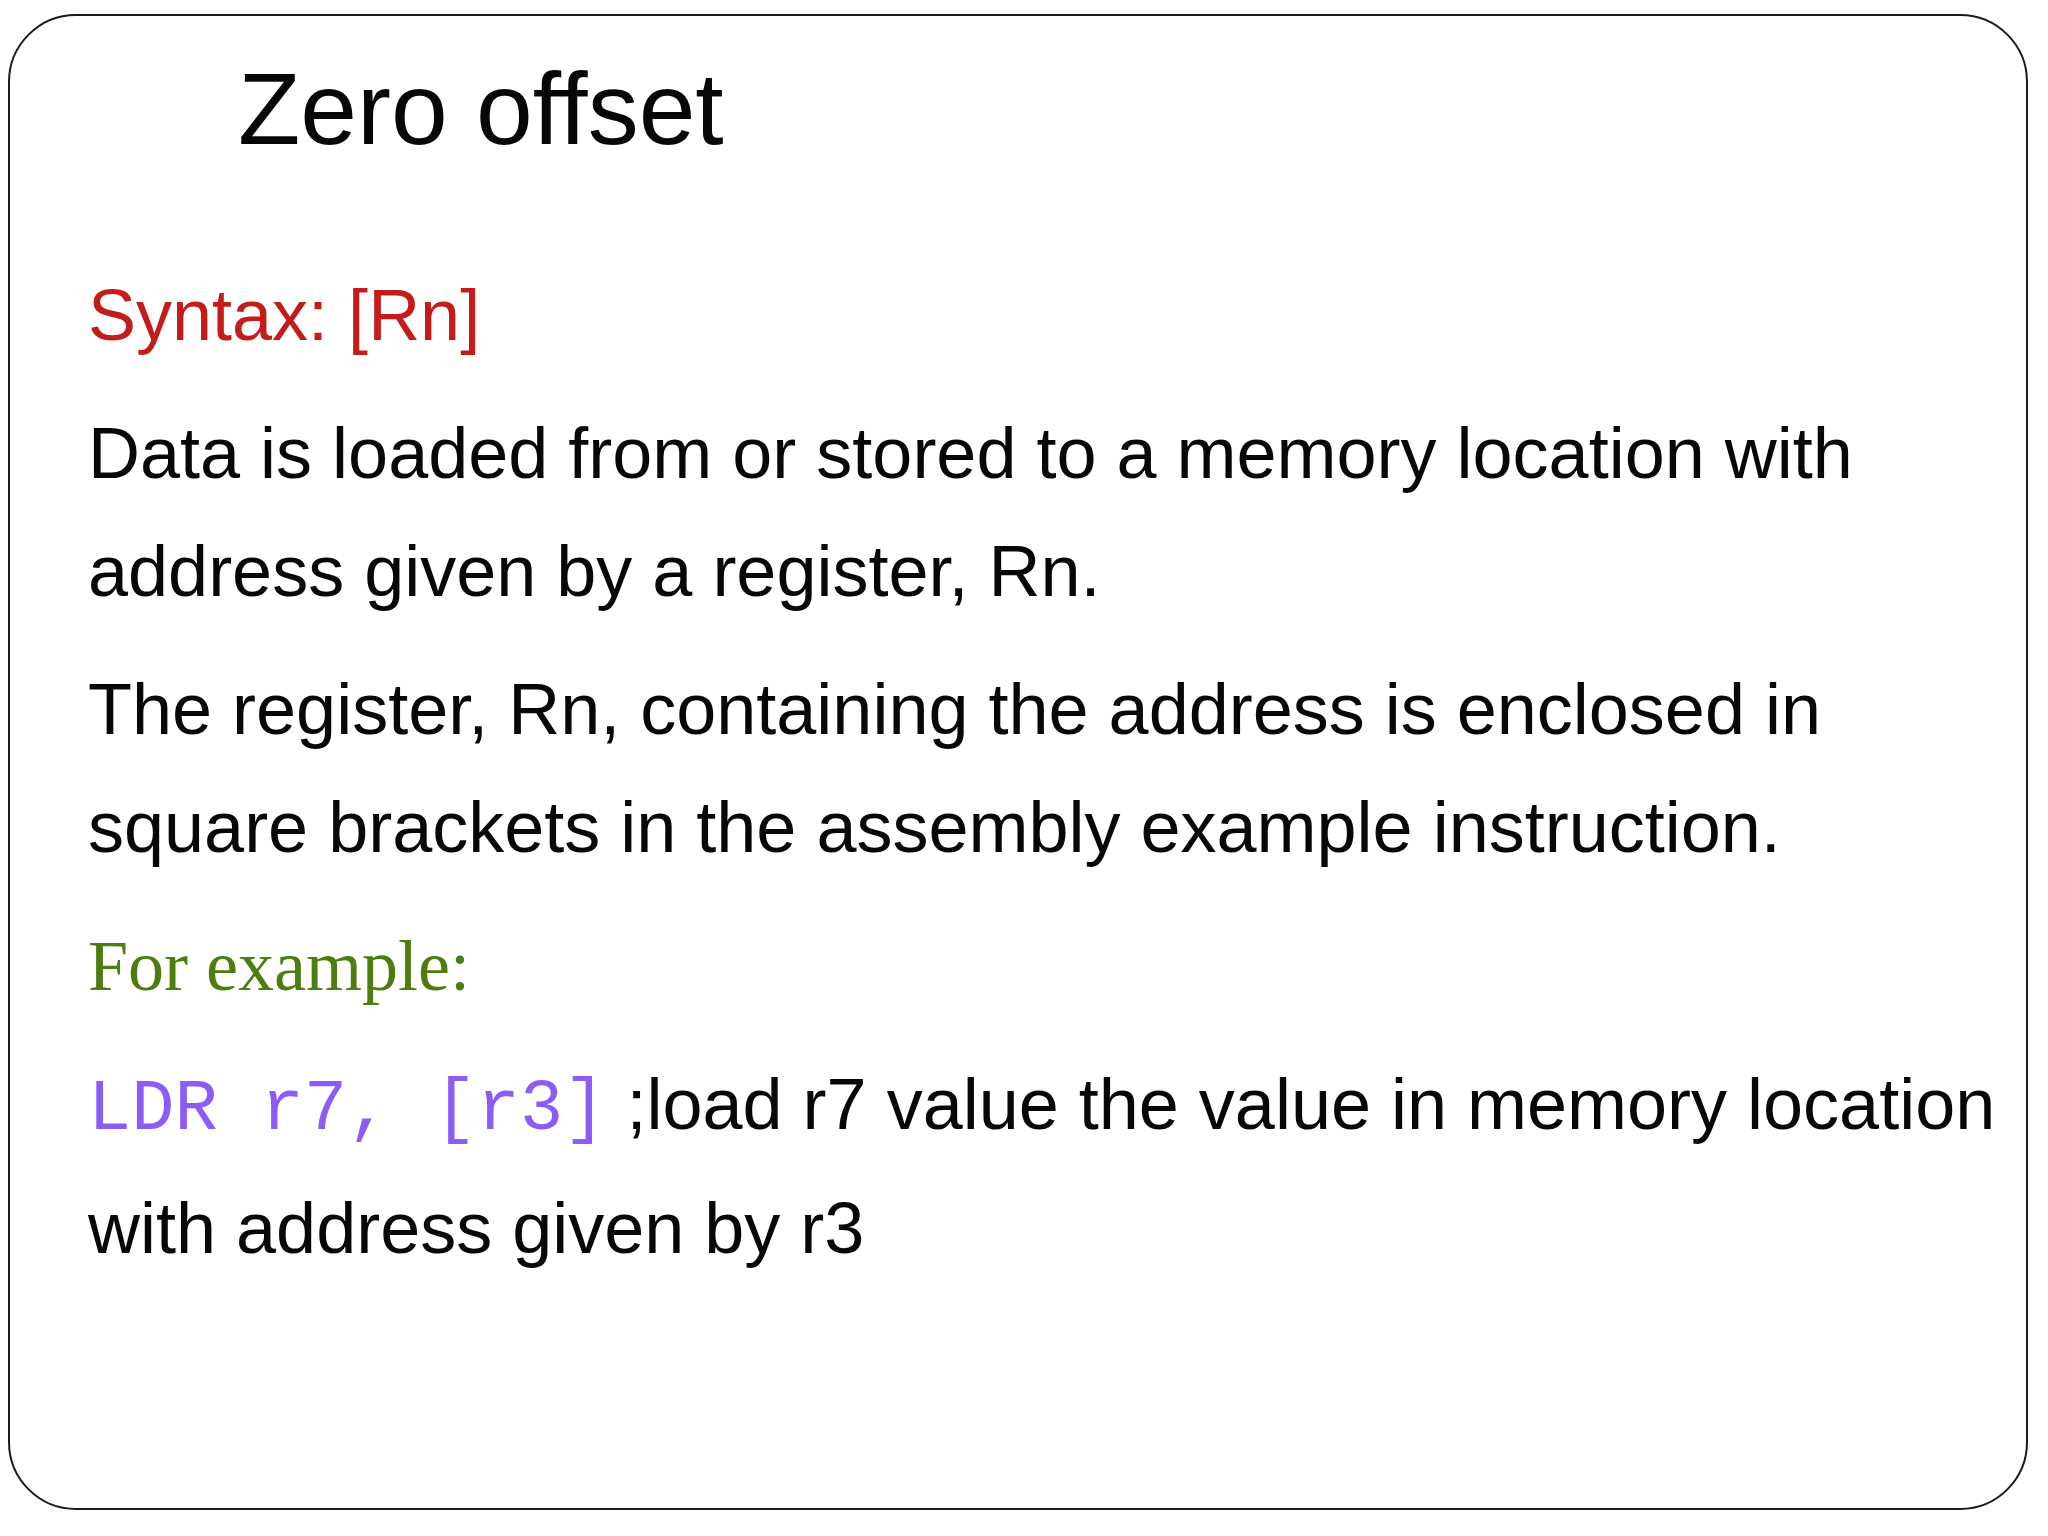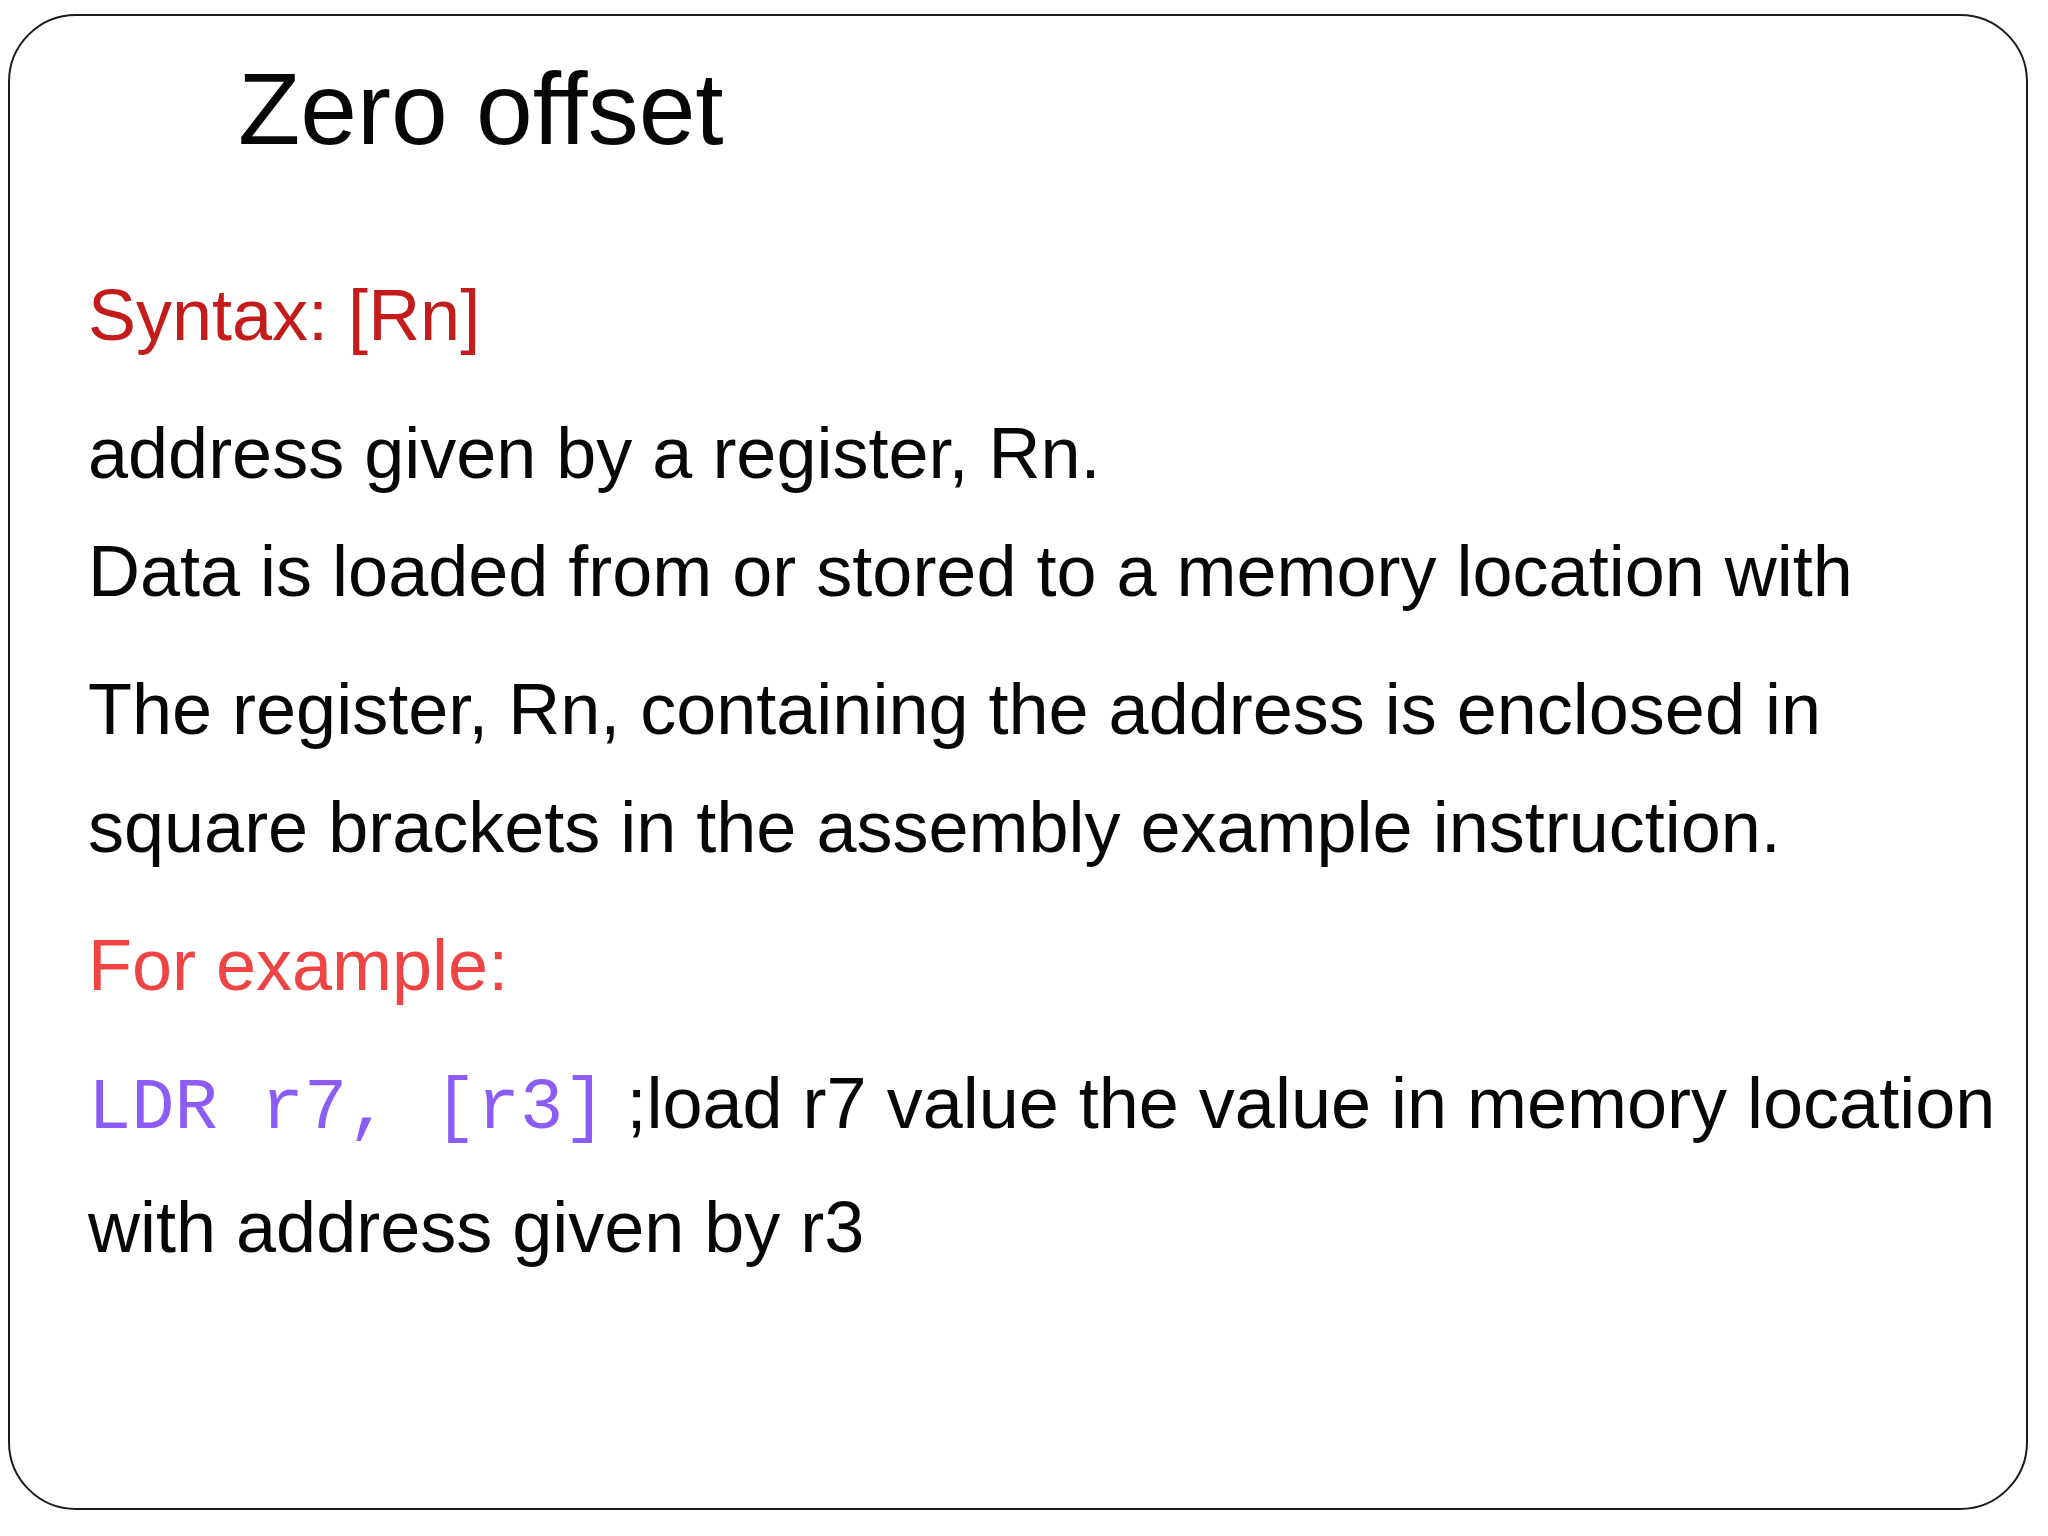--- a/index.html
+++ b/index.html
@@ -58,27 +58,27 @@
 
 <div class="slide-frame"></div>
 
 <div class="slide-title">Zero offset</div>
 
 <div class="slide-content" id="content-root">
     <div class="para">
       <div class="line"><span style="color: rgb(196, 27, 27);">Syntax: [Rn]</span></div>
     </div>
     <div class="para">
+      <div class="line"><span style="color: rgb(7, 7, 7);">Data is loaded from or stored to a memory location with</span></div>
       <div class="line"><span style="color: rgb(7, 7, 7);">address given by a register, Rn.</span></div>
-      <div class="line"><span style="color: rgb(7, 7, 7);">Data is loaded from or stored to a memory location with</span></div>
     </div>
     <div class="para">
       <div class="line"><span style="color: rgb(7, 7, 7);">The register, Rn, containing the address is enclosed in</span></div>
       <div class="line"><span style="color: rgb(7, 7, 7);">square brackets in the assembly example instruction.</span></div>
     </div>
     <div class="para">
-      <div class="line"><span style="color: #ef4444;">For example:</span></div>
+      <div class="line"><span style="color: #4d7c0f; font-family: Liberation Serif, serif;">For example:</span></div>
     </div>
     <div class="para">
       <div class="line"><span style="color: #8b5cf6; font-family: Liberation Mono, monospace;">LDR r7, [r3]</span><span style="color: rgb(7, 7, 7);"> ;load r7 value the value in memory location</span></div>
       <div class="line"><span style="color: rgb(7, 7, 7);">with address given by r3</span></div>
     </div>
   </div>
 
 </body></html>

